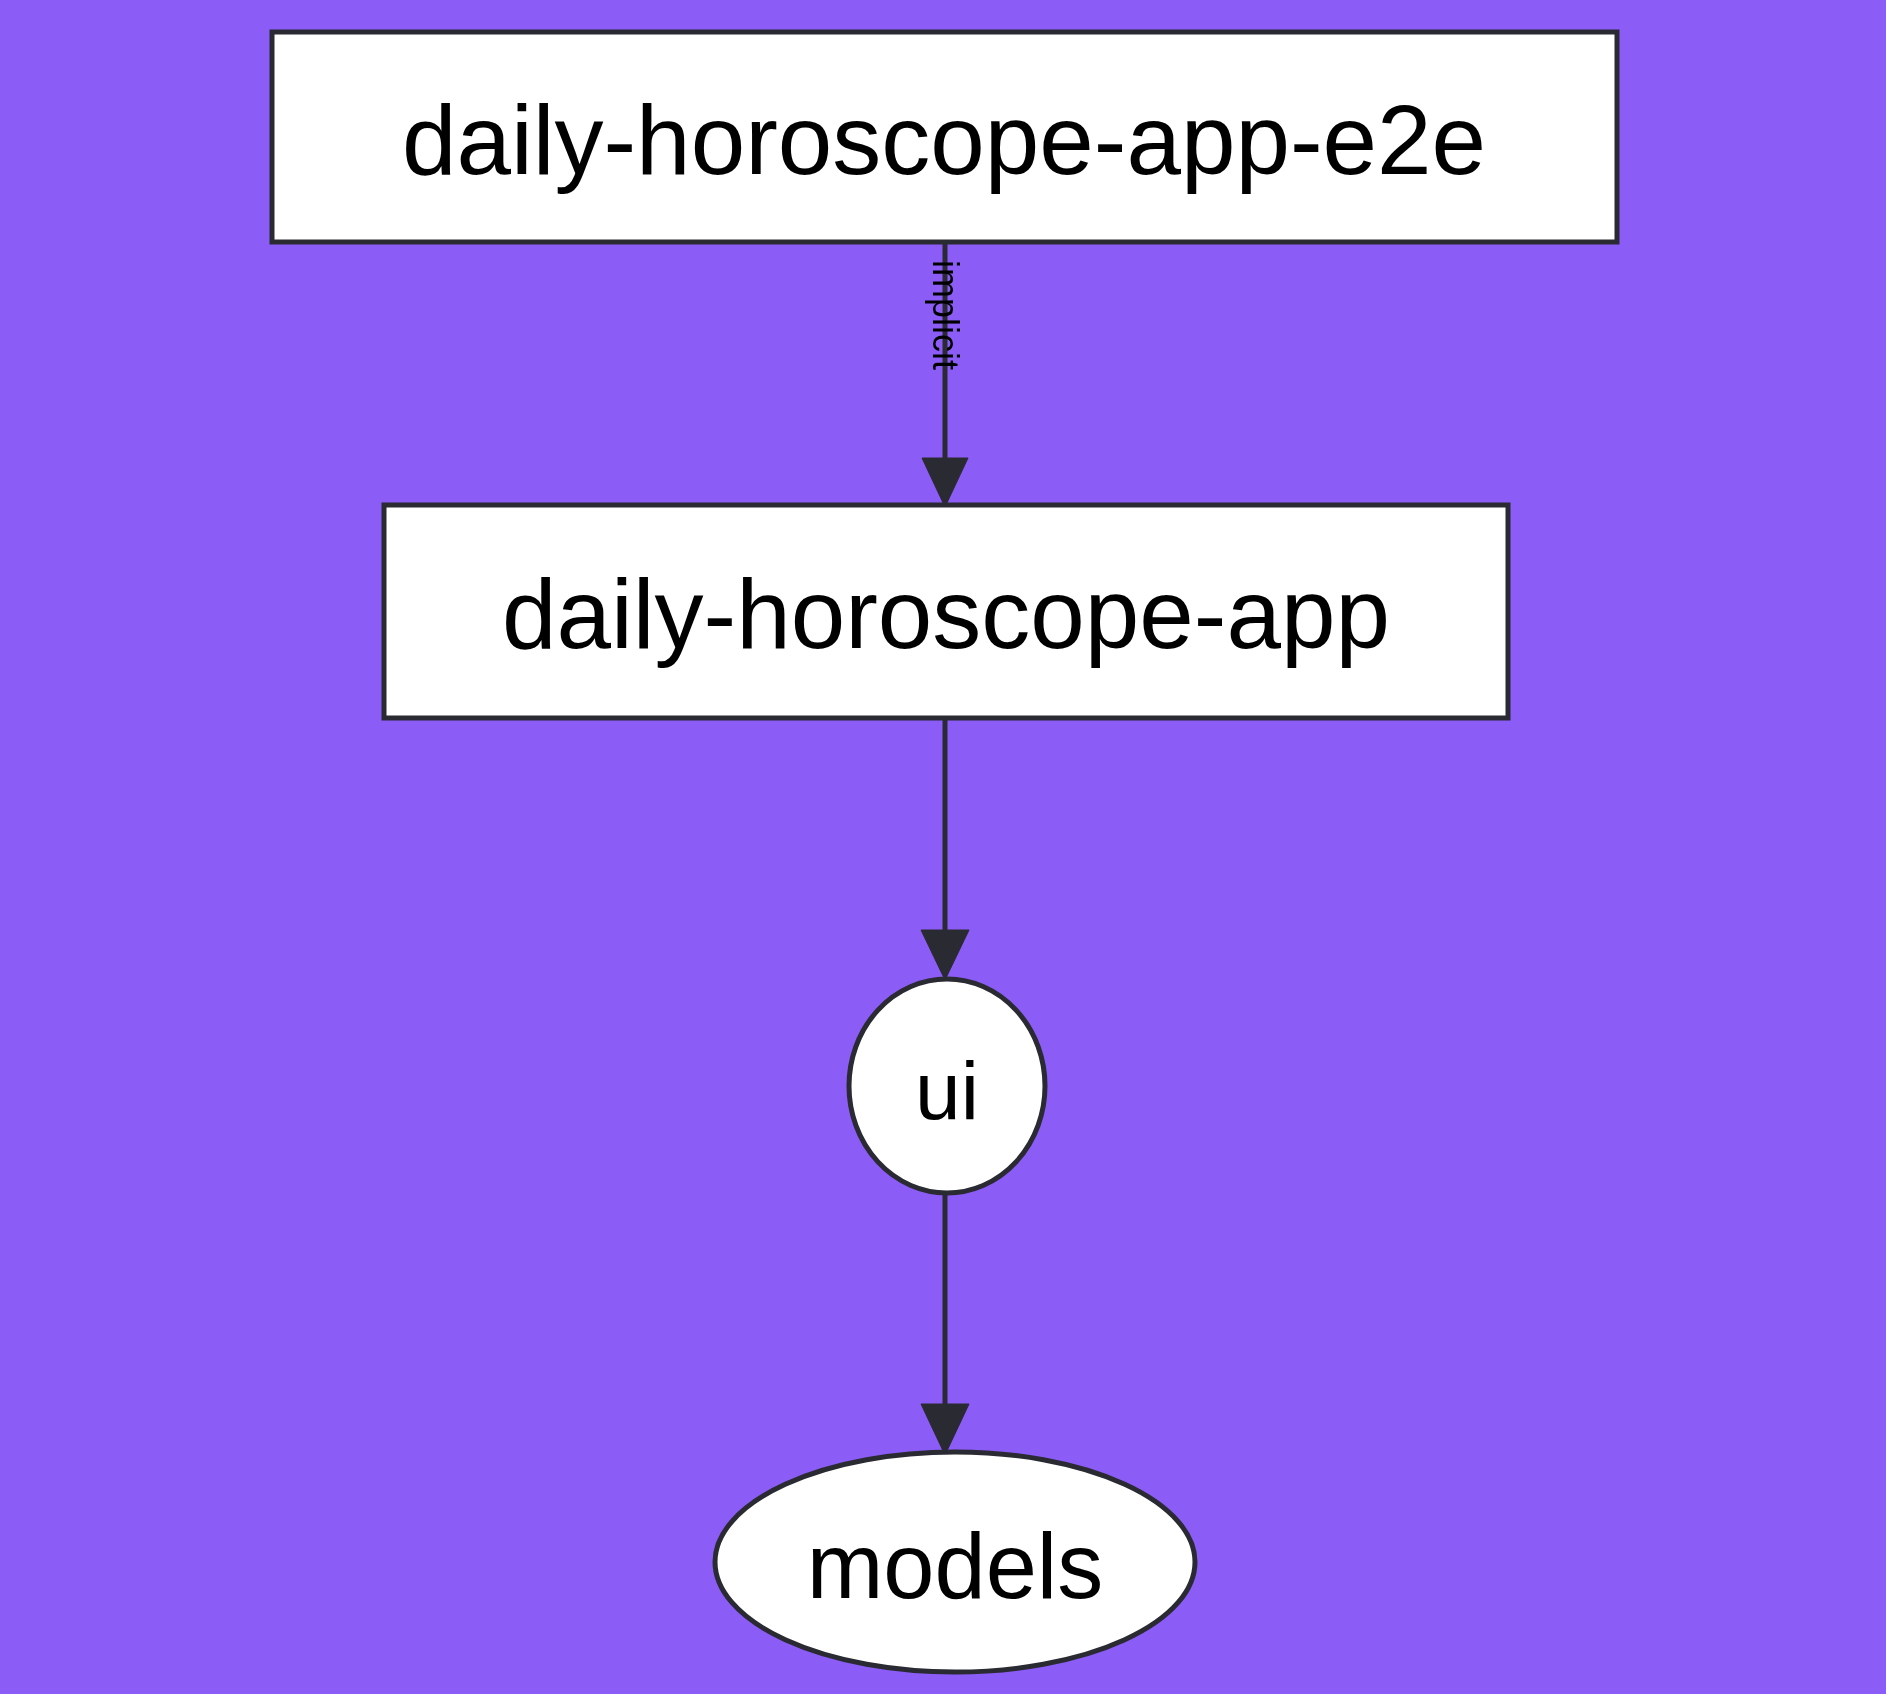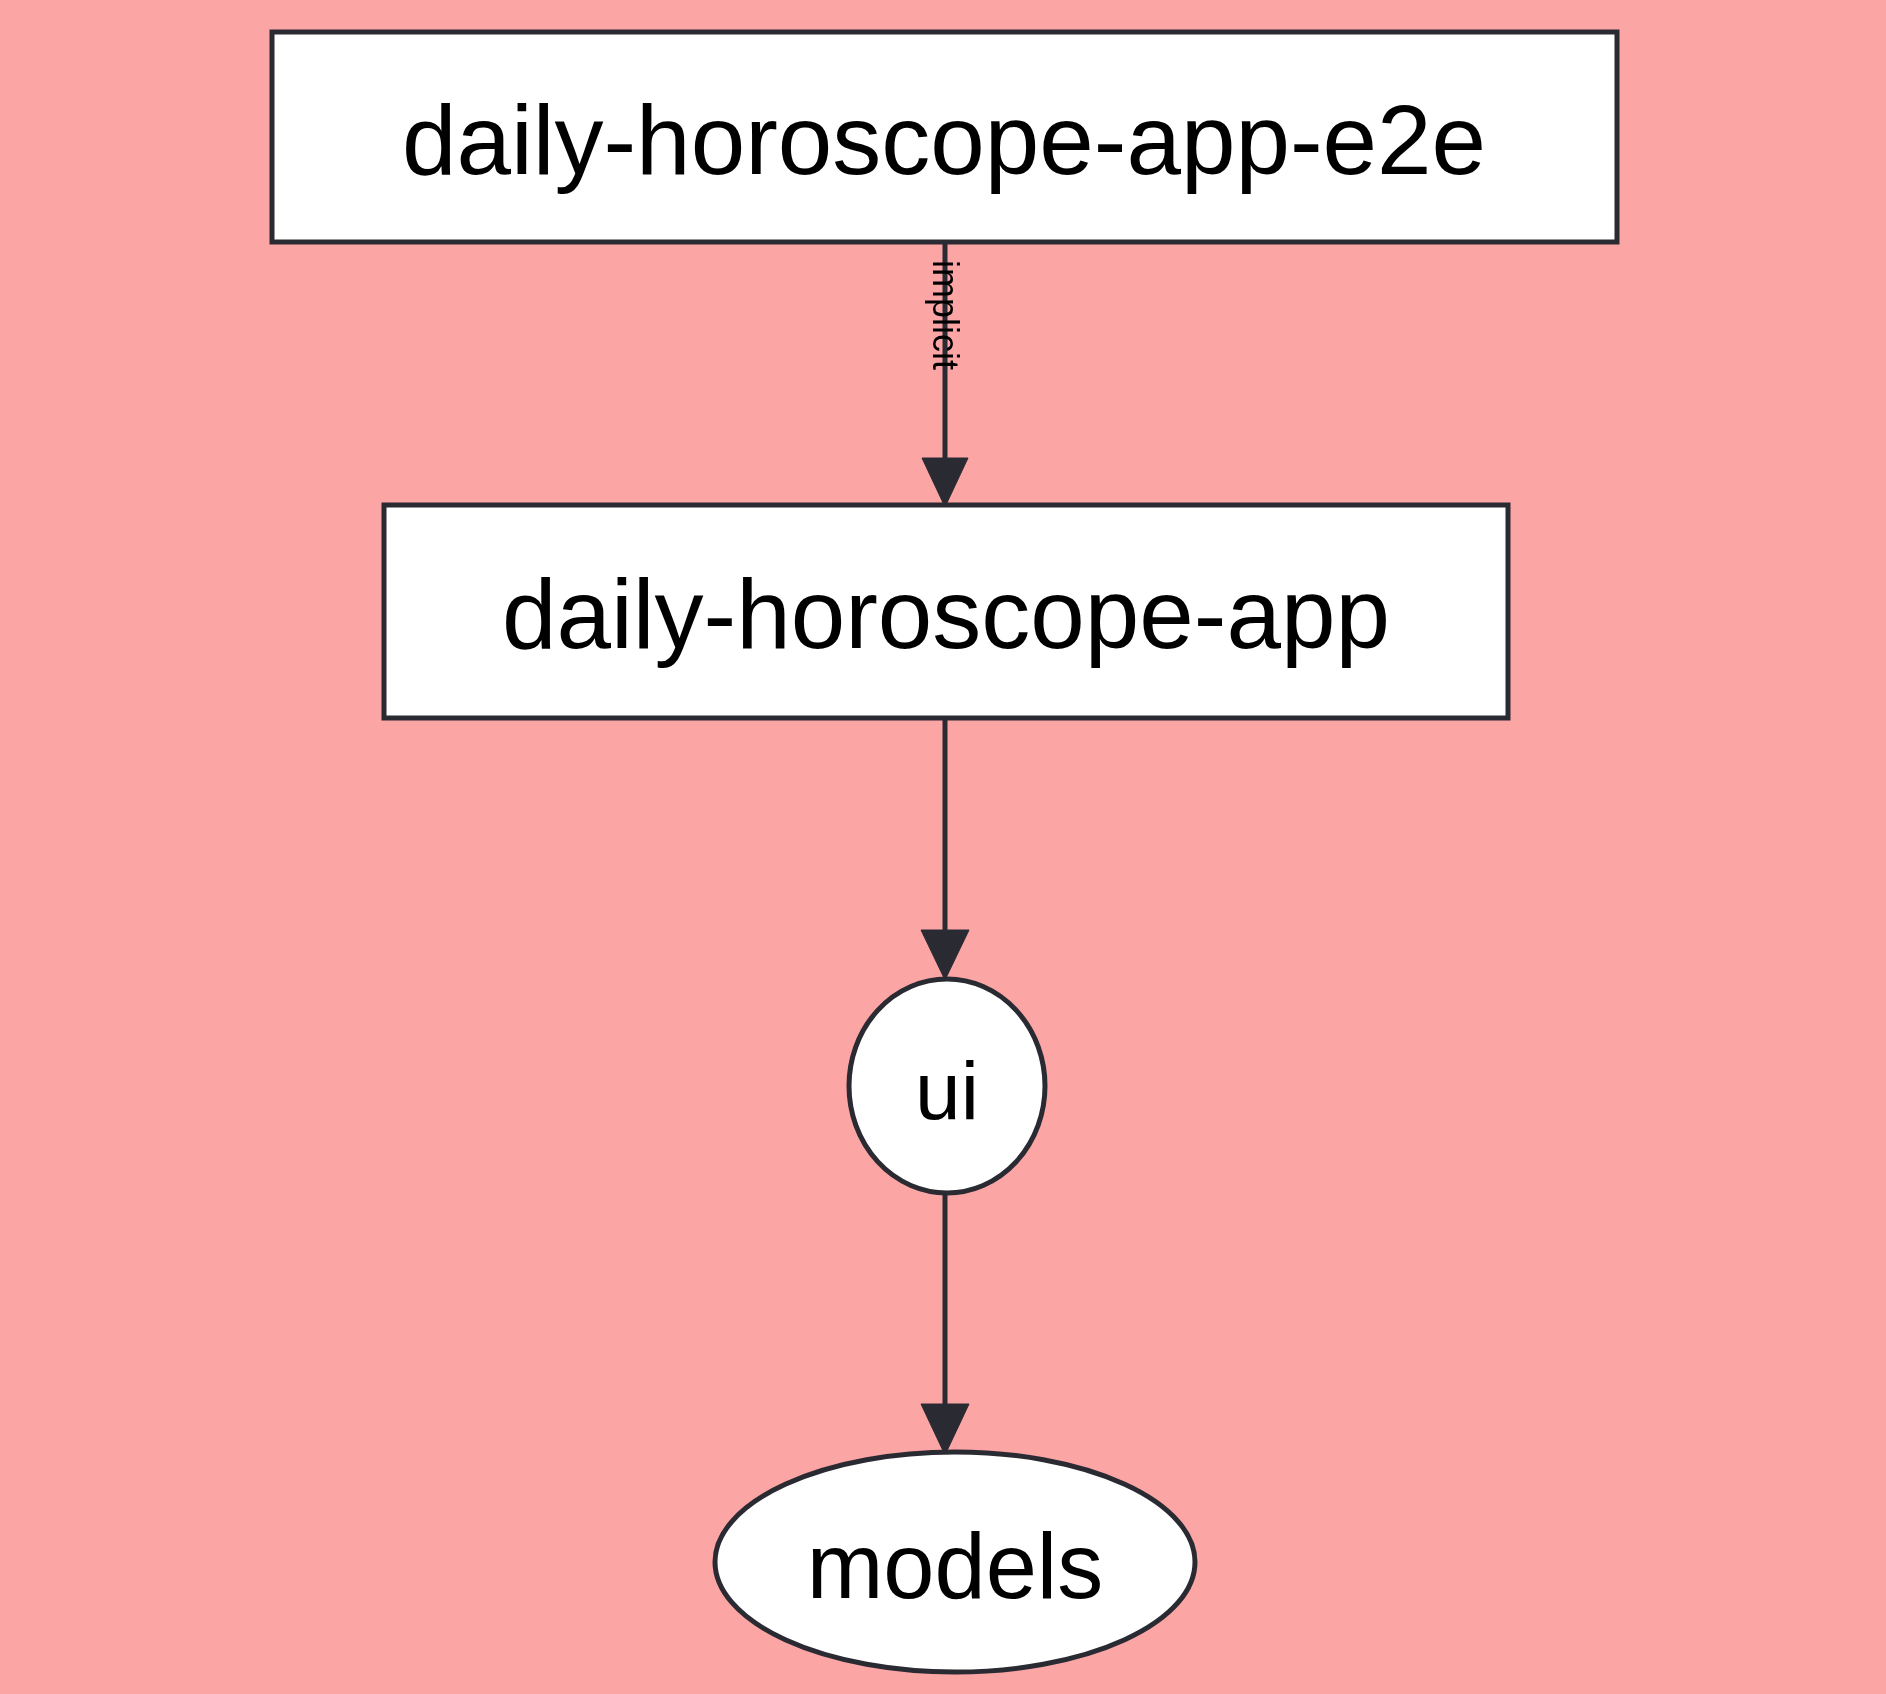--- a/index.html
+++ b/index.html
@@ -4,21 +4,21 @@
 <style>
   html, body {
     margin: 0;
     padding: 0;
     background: #ffffff;
   }
   #canvas {
     position: relative;
     width: 1886px;
     height: 1694px;
-    background: #fca5a5;
+    background: #8b5cf6;
     overflow: hidden;
     font-family: "Liberation Sans", sans-serif;
   }
   #graph-svg {
     position: absolute;
     left: 0;
     top: 0;
     width: 1886px;
     height: 1694px;
   }

